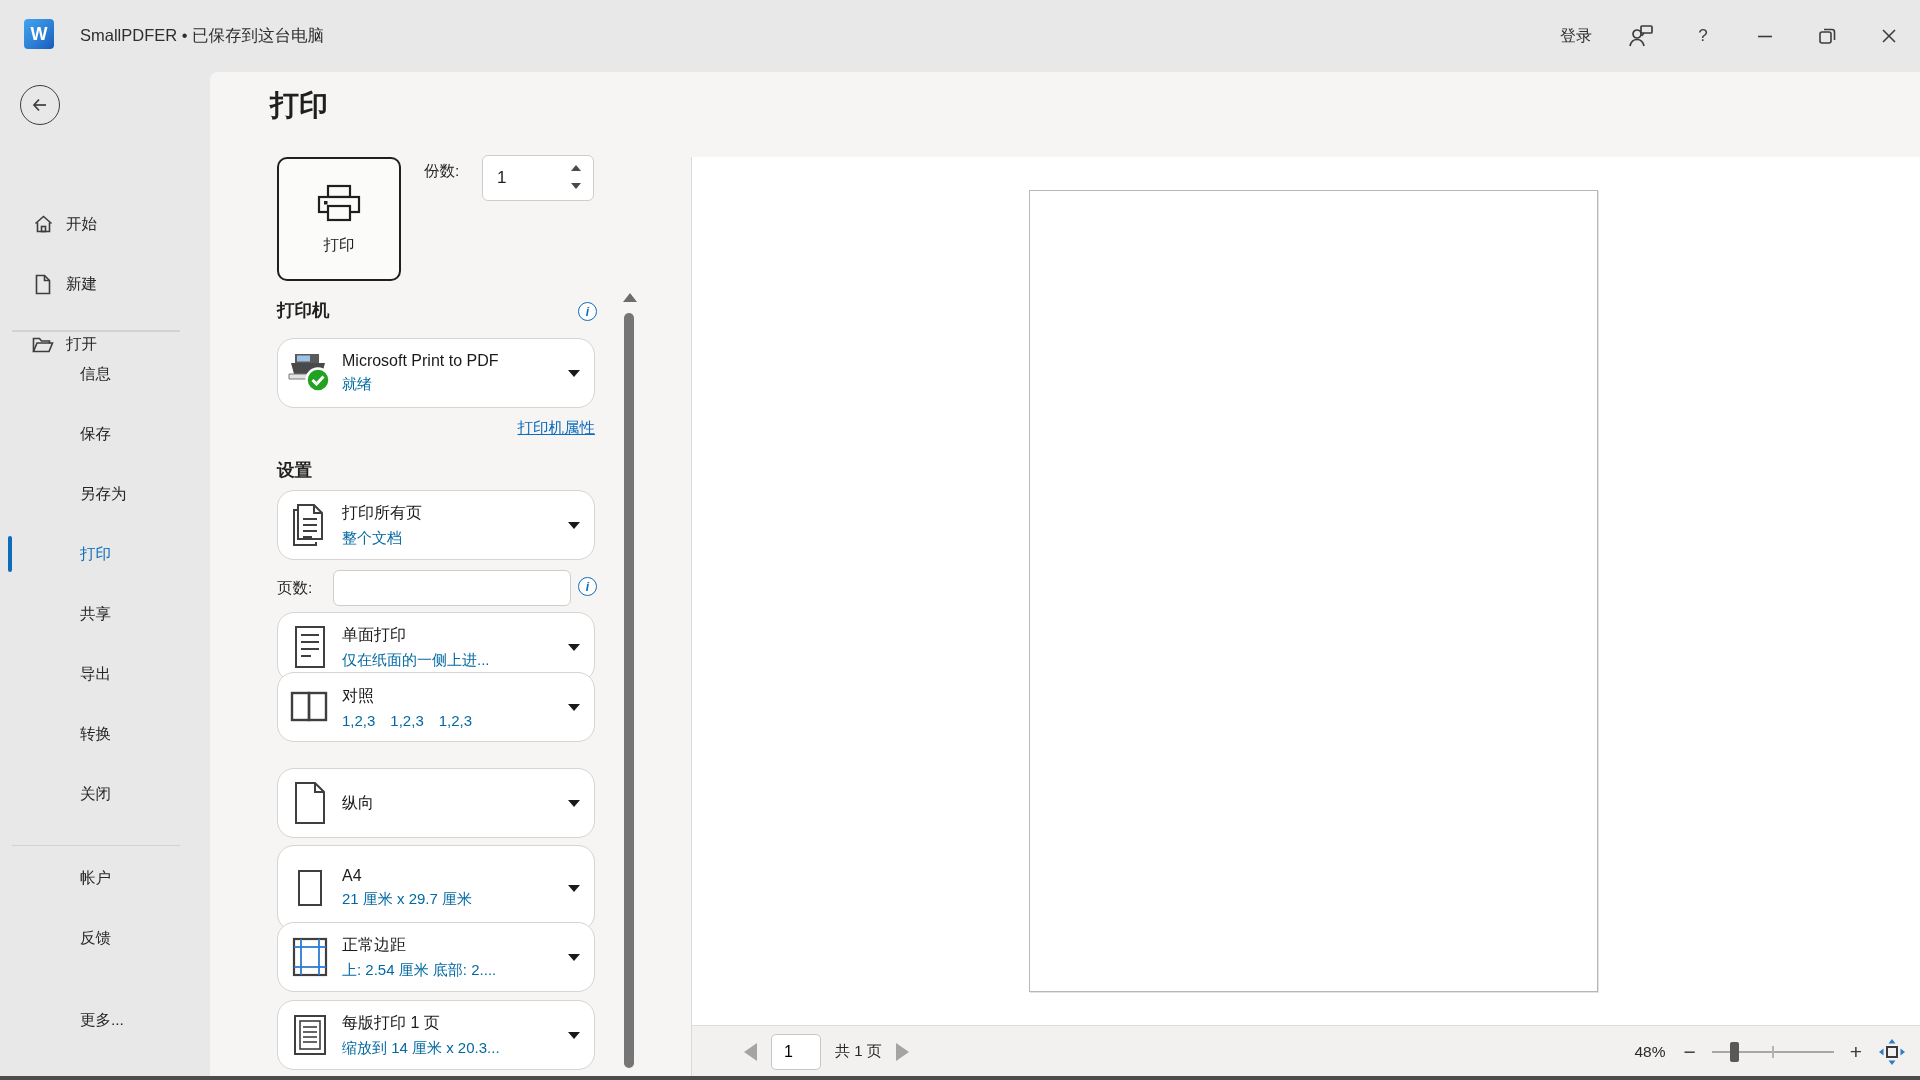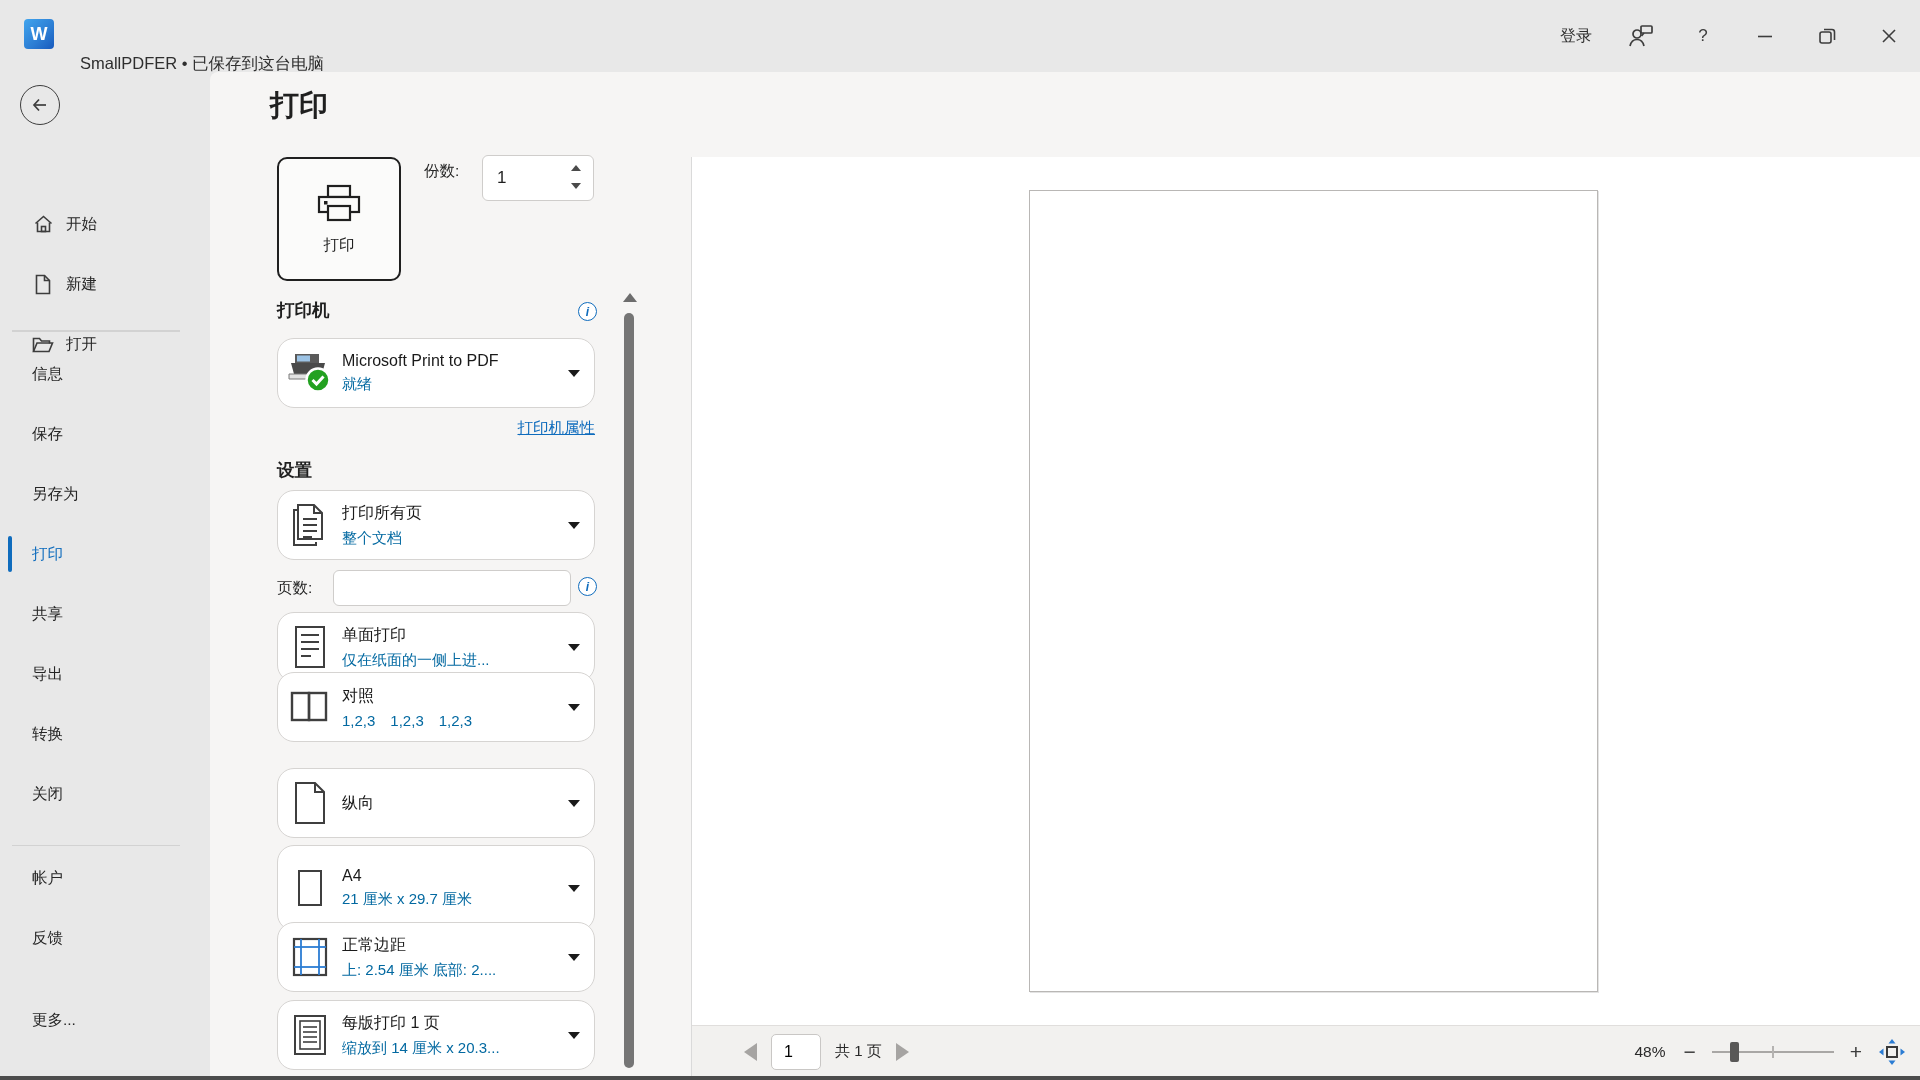--- a/index.html
+++ b/index.html
@@ -5,33 +5,33 @@
   * { margin:0; padding:0; box-sizing:border-box; }
   html,body { width:1920px; height:1080px; overflow:hidden;
     font-family:"Liberation Sans","DejaVu Sans",sans-serif; background:#e8e8e8; color:#262626; }
 
   
   .titlebar { position:absolute; left:0; top:0; width:1920px; height:72px; background:#e8e8e8; }
   .app-icon { position:absolute; left:24px; top:19px; width:30px; height:30px; border-radius:4px;
     background:linear-gradient(135deg,#41a5ee 0%,#2b7cd3 60%,#185abd 100%);
     color:#fff; font-weight:bold; font-size:18px; display:flex; align-items:center; justify-content:center; }
   .title-text { position:absolute; left:80px; top:0; height:72px; display:flex; align-items:center;
-    font-size:16.5px; color:#2e2e2e;margin-top:28px; }
+    font-size:16.5px; color:#2e2e2e; }
   .tb-right { position:absolute; right:0; top:0; height:72px; display:flex; align-items:center; }
   .tb-btn { width:62px; height:72px; display:flex; align-items:center; justify-content:center;
     color:#3d3d3d; font-size:17px; cursor:default; }
   .signin { font-size:16px; color:#2e2e2e; padding:8px 18px; }
 
   
   .sidebar { position:absolute; left:0; top:72px; width:210px; bottom:4px; background:#e8e8e8; }
   .back-btn { position:absolute; left:20px; top:13px; width:40px; height:40px; border:1.6px solid #3d3d3d;
     border-radius:50%; display:flex; align-items:center; justify-content:center; }
   .side-item { position:absolute; left:0; width:172px; height:38px; display:flex; align-items:center; font-size:15.5px; }
   .side-item .ico { width:22px; margin-left:32px; margin-right:12px; display:flex; justify-content:center; }
-  .side-item.texty { padding-left:32px; }
+  .side-item.texty { padding-left:80px; }
   .side-item.active { color:#0f6cbd; }
   .active-bar { position:absolute; left:8px; width:3.5px; height:36px; background:#0f6cbd; border-radius:2px; }
   .side-divider { position:absolute; left:12px; width:168px; height:1px; background:#d2d2d2; }
 
   
   .main-panel { position:absolute; left:210px; top:72px; right:0; bottom:4px; background:#f6f5f4;
     border-top-left-radius:8px; }
 
   .page-title { position:absolute; left:60px; top:14px; font-size:29px; font-weight:700; color:#1f1f1f; }
 

